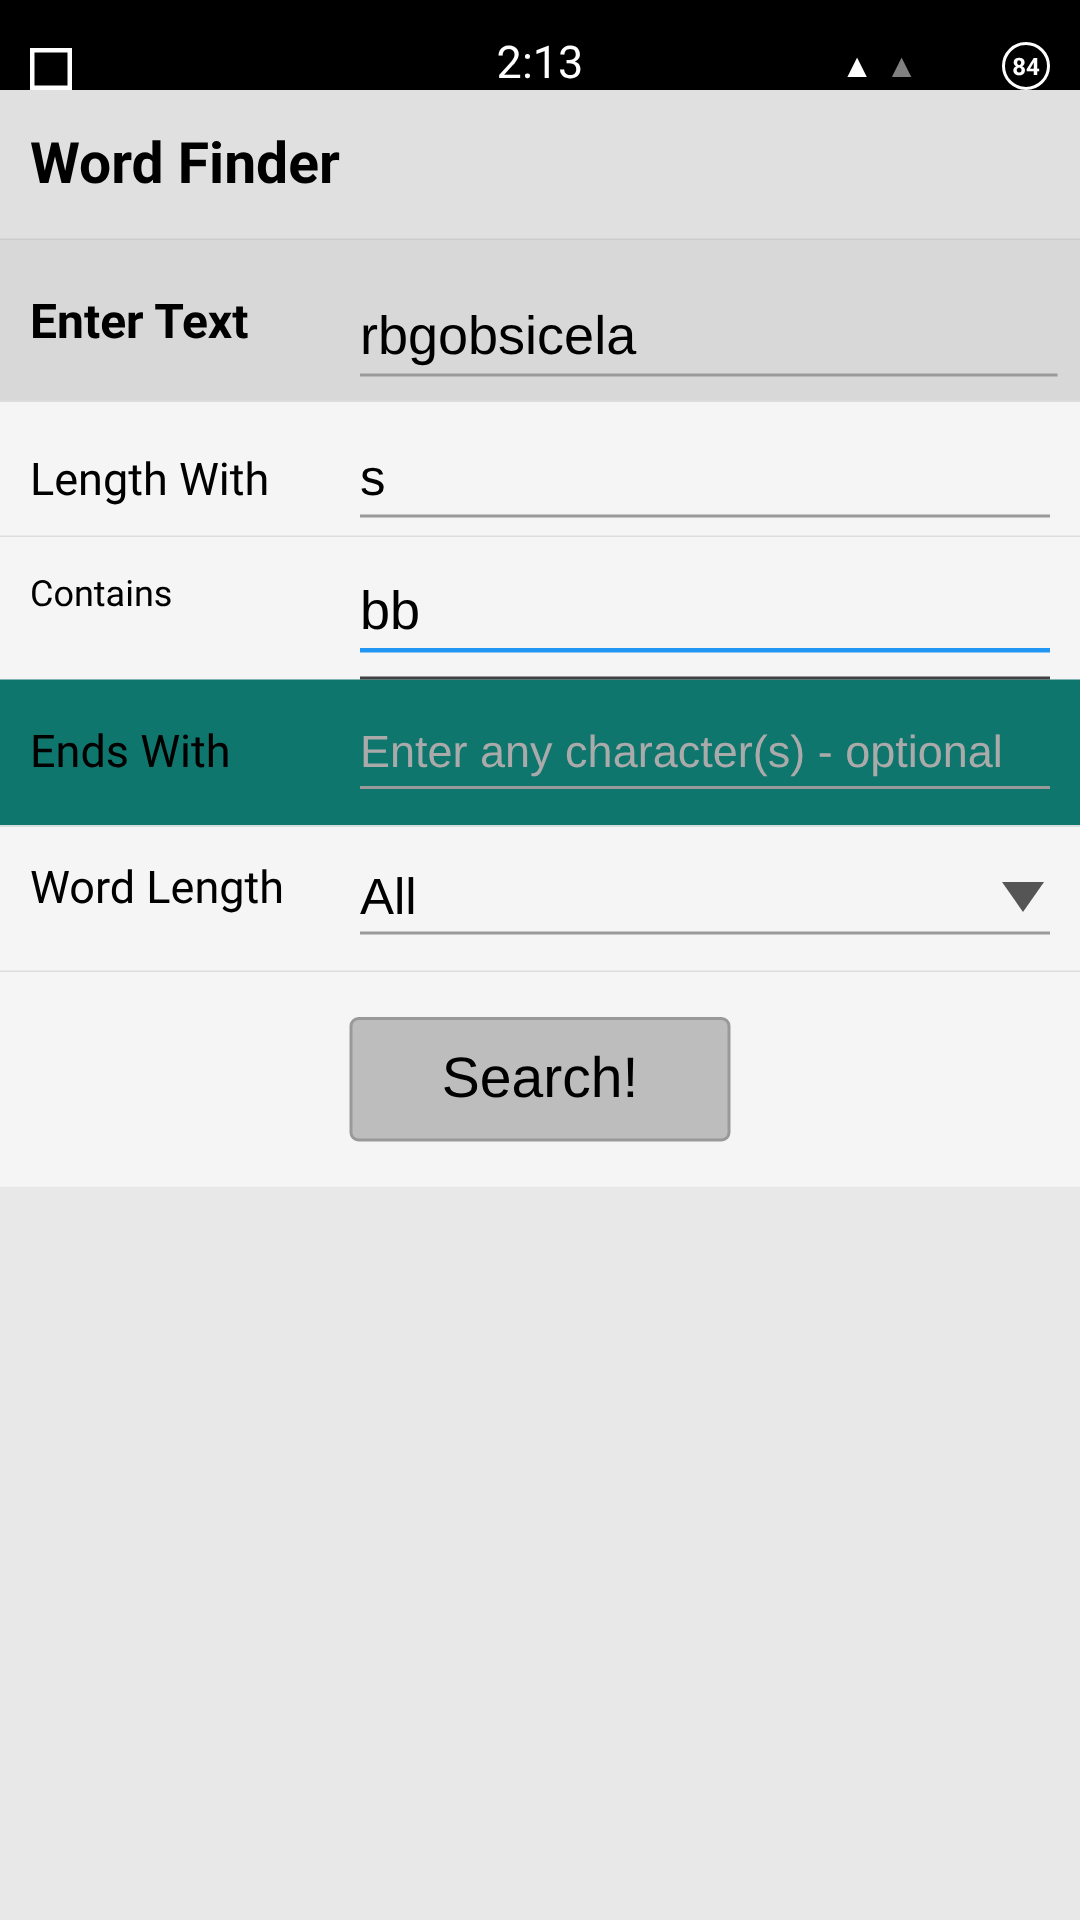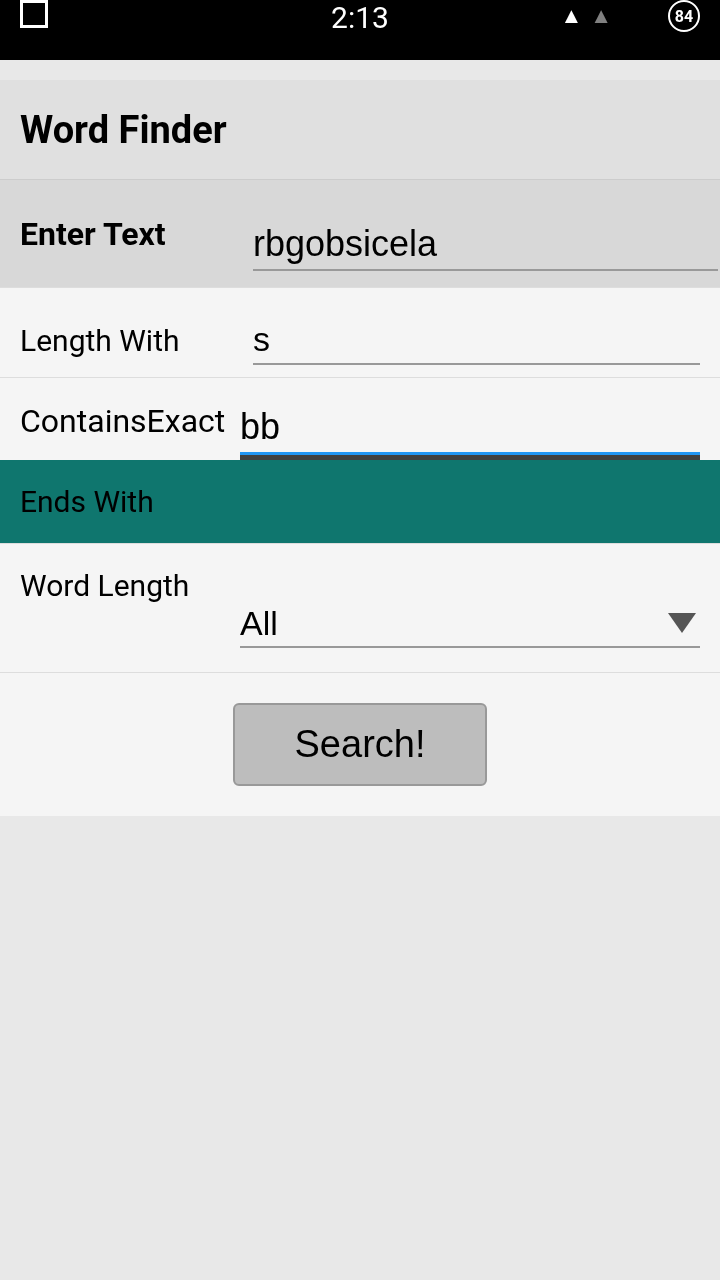--- a/index.html
+++ b/index.html
@@ -13,21 +13,21 @@
       font-size: 32px;
       color: #000;
     }
 
     
     .status-bar {
       width: 720px;
       height: 60px;
       background: #000;
       display: flex;
-      align-items: flex-start;
+      align-items: flex-end;
       justify-content: space-between;
       padding: 0 20px;
       color: #fff;
       font-size: 26px;
     }
 
     .status-left {
       display: flex;
       align-items: center;
     }
@@ -72,21 +72,20 @@
 
     
     .app-bar {
       width: 720px;
       height: 100px;
       background: #e0e0e0;
       display: flex;
       align-items: center;
       padding: 0 20px;
       border-bottom: 1px solid #ccc;
-      margin-top: 20px;
     }
 
     .app-title {
       font-size: 38px;
       font-weight: bold;
       color: #000;
     }
 
     
     .main-content {
@@ -95,21 +94,20 @@
     }
 
     
     .form-row {
       display: flex;
       align-items: center;
       padding: 24px 20px 8px 20px;
       border-bottom: 1px solid #ddd;
       background: #f5f5f5;
       min-height: 90px;
-      gap: 13px;
     }
 
     .form-row.enter-text-row {
       background: #d8d8d8;
       padding: 16px 20px;
     }
 
     .field-label {
       font-size: 30px;
       color: #000;
@@ -155,30 +153,31 @@
       background: #f5f5f5;
       padding: 24px 20px 0 20px;
       display: flex;
       align-items: flex-start;
     }
 
     .contains-label-block {
       min-width: 220px;
       flex-shrink: 0;
       display: flex;
-      flex-direction: row;
-      font-size: 32px;
+      flex-direction: column;
+      font-size: 24px;
       line-height: 1.2;
     }
 
     .contains-input-wrapper {
       flex: 1;
       display: flex;
       flex-direction: column;
-      border-bottom: 5px solid #404040;
+      padding-bottom: 16px;
+      border-bottom: 2px solid #404040;
     }
 
     .contains-input {
       border: none;
       border-bottom: 3px solid #2196F3;
       background: transparent;
       font-size: 36px;
       color: #000;
       outline: none;
       padding: 4px 0;
@@ -200,21 +199,20 @@
       min-width: 220px;
       flex-shrink: 0;
     }
 
     .word-length-select-wrapper {
       flex: 1;
       position: relative;
       border-bottom: 2px solid #999;
       display: flex;
       align-items: center;
-      margin-top: 32px;
     }
 
     .word-length-select {
       flex: 1;
       border: none;
       background: transparent;
       font-size: 34px;
       color: #000;
       outline: none;
       appearance: none;
@@ -289,29 +287,29 @@
   </div>
 
   <div class="form-row">
     <span class="field-label">Length With</span>
     <input class="field-input" type="text" value="s" style="">
   </div>
 
   <div class="contains-block">
     <div class="contains-label-block">
       <span>Contains</span>
-      <span>Exact</span>
     </div>
     <div class="contains-input-wrapper">
       <input class="contains-input" type="text" value="bb" style="">
     </div>
   </div>
 
   <div class="ends-with-row">
     <span class="field-label">Ends With</span>
+    <input class="field-input" type="text" placeholder="Enter any character(s) - optional" value="" style="">
   </div>
 
   <div class="word-length-row">
     <span class="word-length-label">Word Length</span>
     <div class="word-length-select-wrapper">
       <select class="word-length-select">
         <option value="All">All</option>
         <option value="2">2</option>
         <option value="3">3</option>
         <option value="4">4</option>

